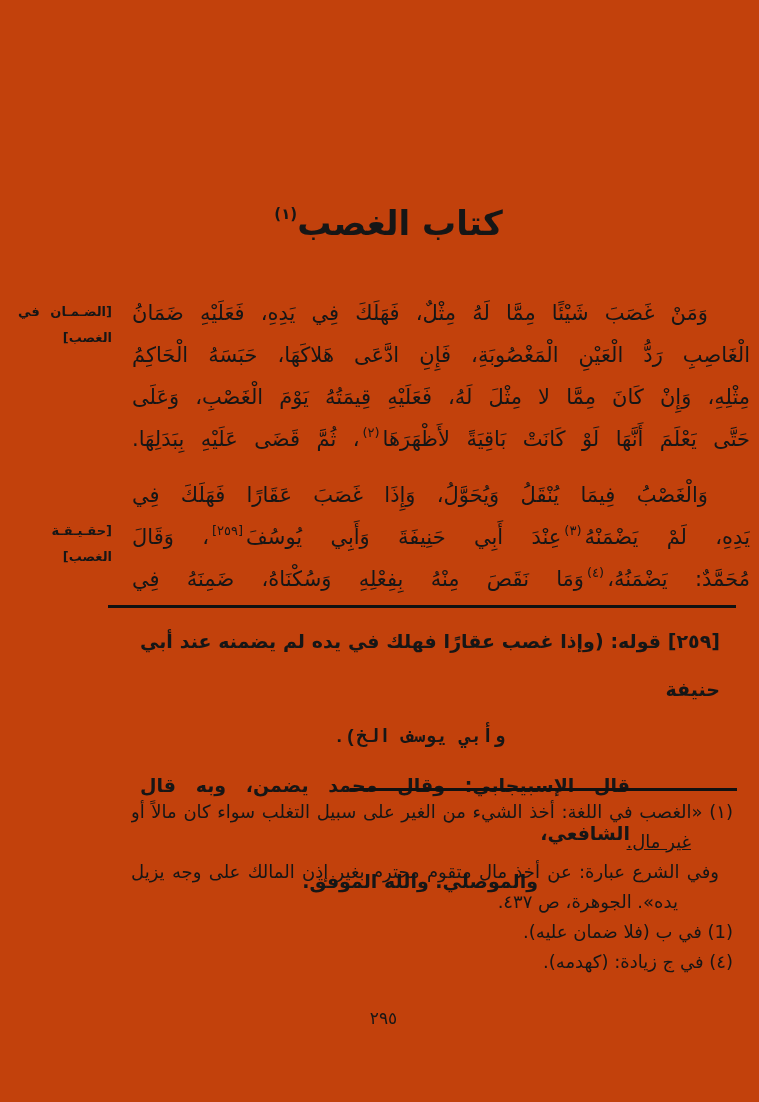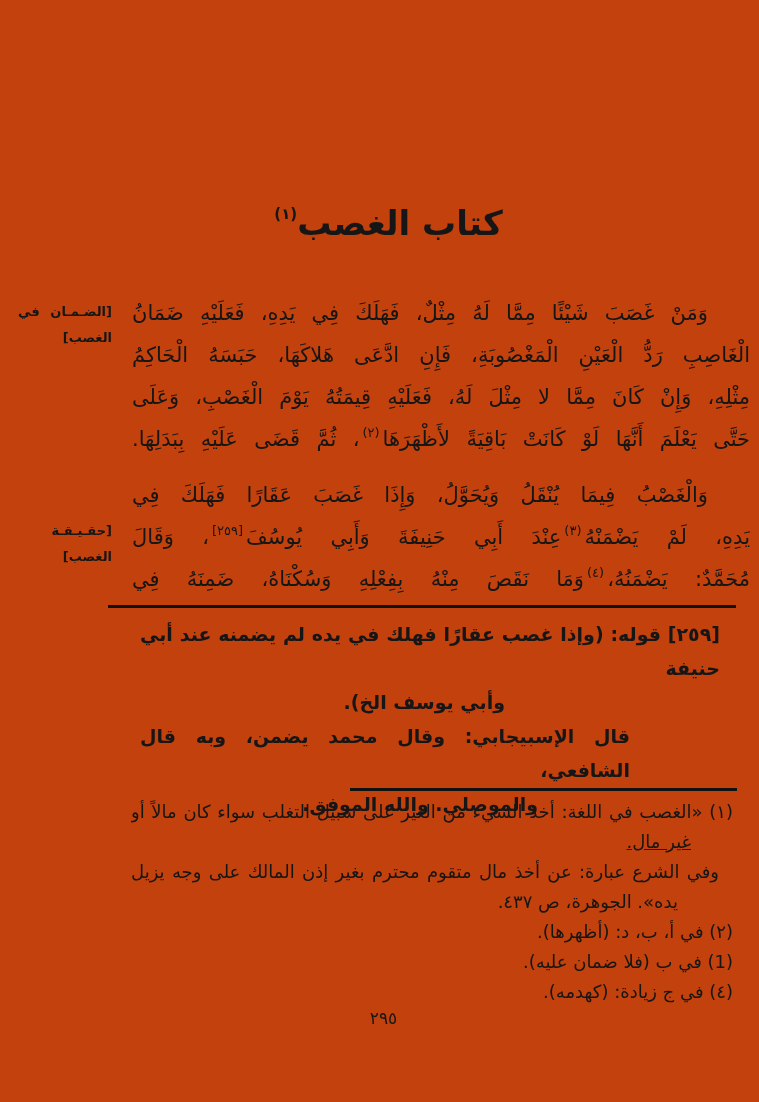--- a/index.html
+++ b/index.html
@@ -79,23 +79,23 @@
     width: 387px; height: 3px;
     background: #111111;
   }
   
   .commentary {
     position: absolute;
     top: 617px; right: 57px;
     width: 580px;
     font-size: 19px;
     font-weight: bold;
-    line-height: 34px;
+    line-height: 48px;
   }
-  .commentary .ref-cont { text-align: left; text-align-last: right; padding-right: 215px; }
+  .commentary .ref-cont { text-align: left; text-align-last: right; padding-right: 215px; font-family: Liberation Mono, monospace; }
   .commentary .body-line { padding-right: 90px; }
   .commentary .body-last { text-align: left; text-align-last: right; padding-right: 182px; }
   
   .footnotes {
     position: absolute;
     top: 797px; right: 44px;
     width: 602px;
     font-size: 18px;
     line-height: 30px;
   }
@@ -153,20 +153,19 @@
     <div class="line body-last">والموصلي. والله الموفق.</div>
   </div>
 
   <div class="divider-foot"></div>
 
   <div class="footnotes">
     <div class="line">(١) «الغصب في اللغة: أخذ الشيء من الغير على سبيل التغلب سواء كان مالاً أو</div>
     <div class="line fn-cont-short">غير مال.</div>
     <div class="line fn-sharia">وفي الشرع عبارة: عن أخذ مال متقوم محترم بغير إذن المالك على وجه يزيل</div>
     <div class="line fn-cont-ref">يده». الجوهرة، ص ٤٣٧.</div>
-    <div class="line fn-plain">(٢) في أ، ب، د: (أظهرها).</div>
     <div class="line fn-plain">(1) في ب (فلا ضمان عليه).</div>
     <div class="line fn-plain">(٤) في ج زيادة: (كهدمه).</div>
   </div>
 
   <div class="page-number">٢٩٥</div>
 
 </div>
 
 </body></html>

